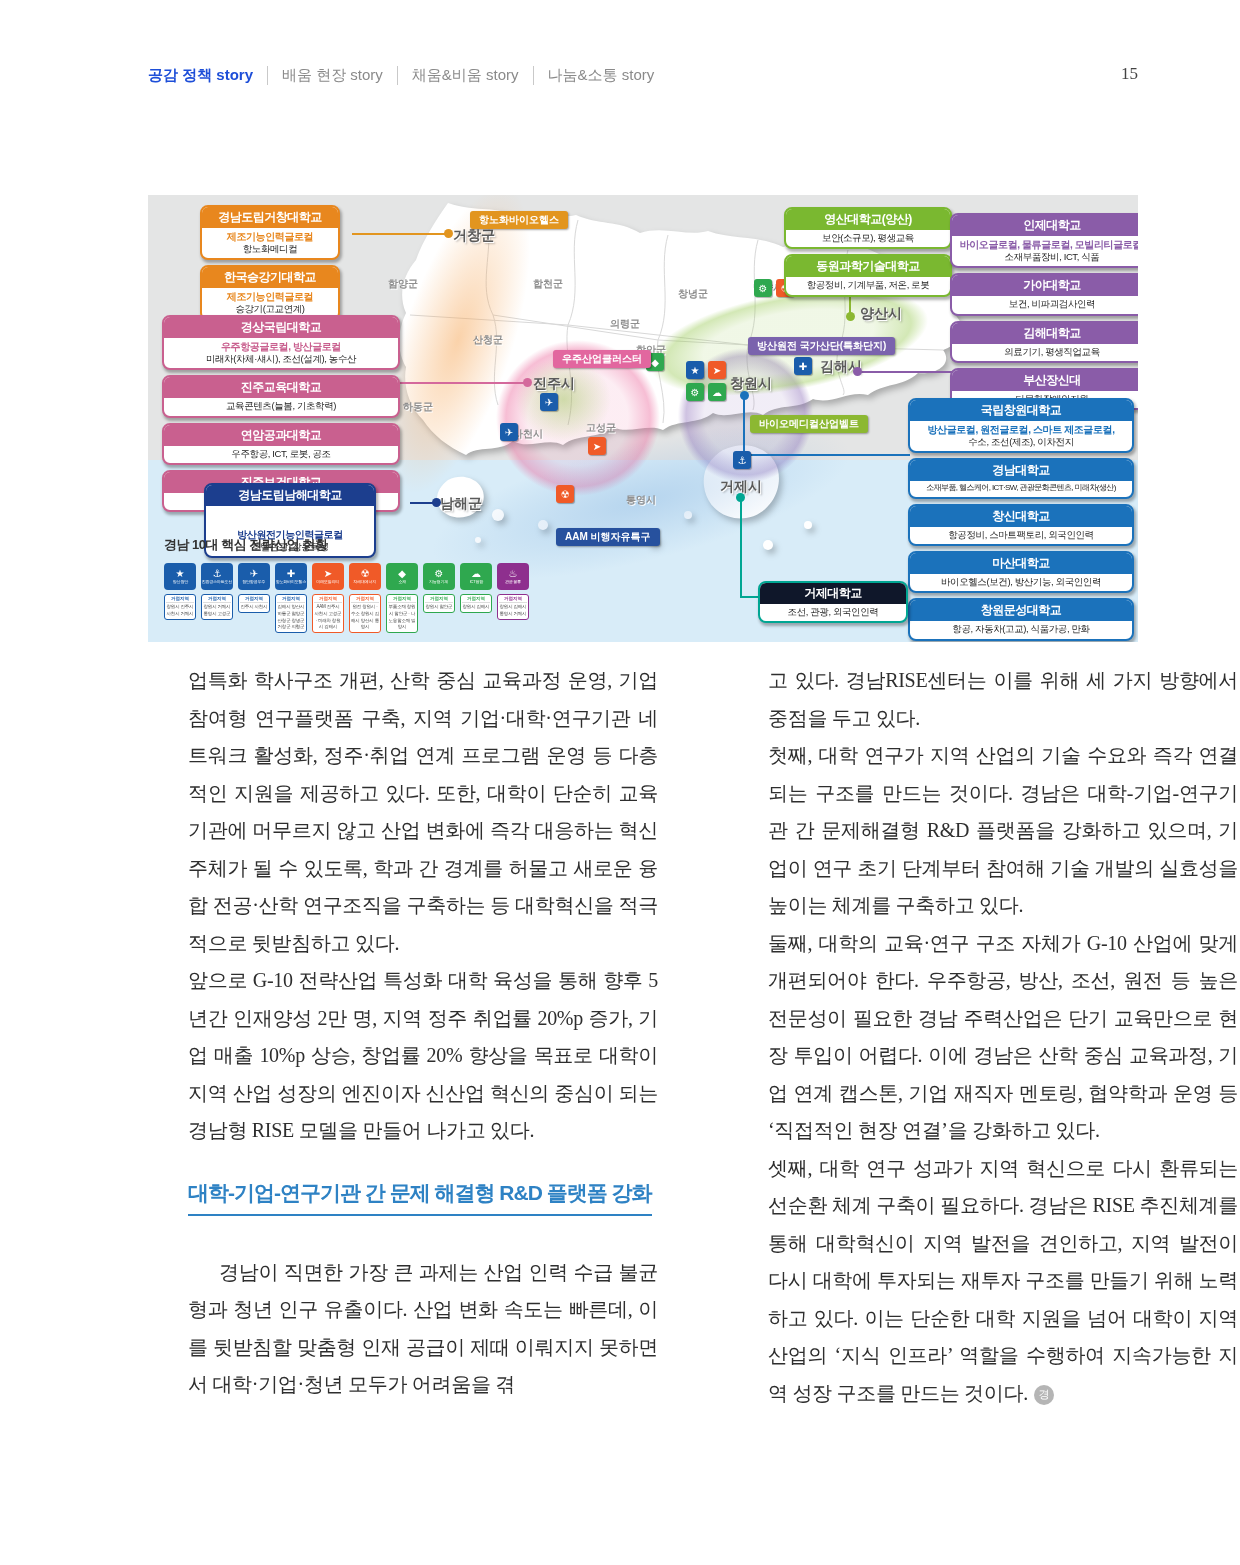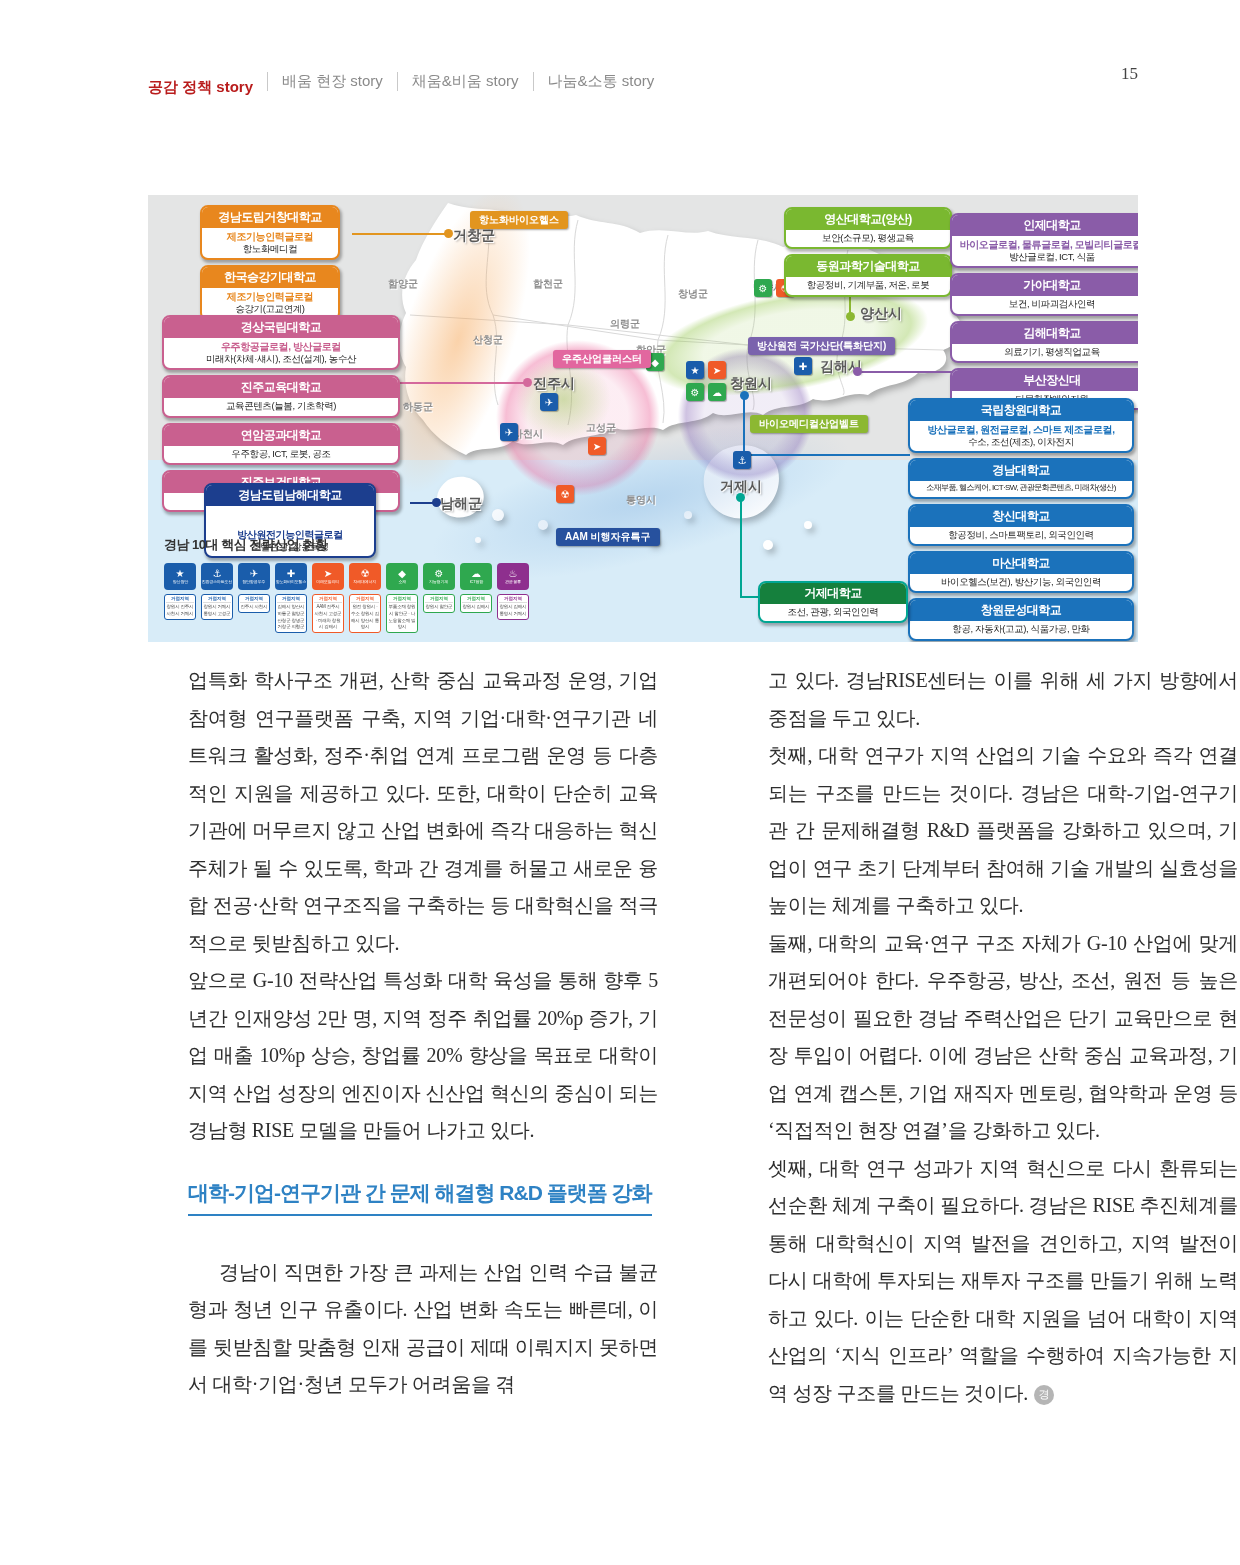--- a/index.html
+++ b/index.html
@@ -4,21 +4,21 @@
 <style>
   * { margin:0; padding:0; box-sizing:border-box; }
   html,body { background:#ffffff; }
   .page { position:relative; width:1240px; height:1565px; background:#fff; overflow:hidden;
           font-family:"Liberation Sans","DejaVu Sans",sans-serif; }
 
   
   .hdr { position:absolute; left:148px; top:66px; width:990px; display:flex; align-items:center; }
   .hnav { display:flex; align-items:center; font-size:15px; color:#8a8a8a; }
   .hnav .hi { padding:0 14px; }
-  .hnav .hi:first-child { padding-left:0; color:#b91c1c; font-weight:bold;margin-top:12px; }
+  .hnav .hi:first-child { padding-left:0; color:#1d4ed8; font-weight:bold; }
   .hnav .hi + .hi { border-left:1px solid #c9c9c9; }
   .pageno { position:absolute; right:0; top:-2px; font-size:17px; color:#444;
             font-family:"Liberation Serif","DejaVu Serif",serif; }
 
   
   .map { position:absolute; left:148px; top:195px; width:990px; height:447px;
          background:#e4e5e5; overflow:hidden; }
   .sea { position:absolute; left:0; top:265px; width:990px; height:182px; background:#d8ecf8; }
   .landsvg { position:absolute; left:0; top:0; }
 
@@ -44,21 +44,21 @@
   .card .ct { color:#fff; font-weight:bold; text-align:center; font-size:12px; padding:2px 3px; letter-spacing:-0.5px; }
   .card .cb { padding:2px 3px 3px; text-align:center; font-size:9.5px; line-height:1.3; color:#1d1d1d; letter-spacing:-0.4px; }
   .card .cs { font-weight:bold; font-size:10px; }
   .cb.tight { font-size:8px; letter-spacing:-0.6px; }
   .c-or { border:2px solid #e8871e; } .c-or .ct { background:#e8871e; } .c-or .cs { color:#e8871e; }
   .c-pk { border:2px solid #c9608f; } .c-pk .ct { background:#c9608f; } .c-pk .cs { color:#c9608f; }
   .c-nv { border:2px solid #1c3e8e; } .c-nv .ct { background:#1c3e8e; } .c-nv .cs { color:#1c3e8e;margin-top:20px; }
   .c-gr { border:2px solid #7ab830; } .c-gr .ct { background:#7ab830; }
   .c-pu { border:2px solid #8a5ca8; } .c-pu .ct { background:#8a5ca8; } .c-pu .cs { color:#8a5ca8; }
   .c-bl { border:2px solid #1b72bb; } .c-bl .ct { background:#1b72bb; } .c-bl .cs { color:#1b72bb; }
-  .c-tl { border:2px solid #00a693; } .c-tl .ct { background:#15803d; }
+  .c-tl { border:2px solid #00a693; } .c-tl .ct { background:#0f172a; }
 
   
   .legend { position:absolute; left:16px; top:341px; z-index:9; }
   .lt { font-size:13px; font-weight:bold; color:#333; margin-bottom:9px; letter-spacing:-0.5px; }
   .tiles { display:flex; gap:5px; align-items:flex-start; }
   .tile { width:32px; }
   .tbox { height:27px; border-radius:4px; color:#fff; display:flex; flex-direction:column;
           align-items:center; justify-content:center; line-height:1; }
   .tbox .tg { font-size:10px; }
   .tbox .tn { font-size:4.5px; margin-top:1px; letter-spacing:-0.3px; white-space:nowrap; transform:scale(.9); }
@@ -251,21 +251,21 @@
         <div class="ct">동원과학기술대학교</div>
         <div class="cb">항공정비, 기계부품, 저온, 로봇</div>
       </div>
     </div>
 
     <div class="stack" style="left:802px;top:18px;width:204px">
       <div class="card c-pu">
         <div class="ct">인제대학교</div>
         <div class="cb">
             <div class="cs">바이오글로컬, 물류글로컬, 모빌리티글로컬,</div>
-            <div>방산글로컬, ICT, 식품</div>
+            <div>소재부품장비, ICT, 식품</div>
           </div>
       </div>
       <div class="card c-pu">
         <div class="ct">가야대학교</div>
         <div class="cb">보건, 비파괴검사인력</div>
       </div>
       <div class="card c-pu">
         <div class="ct">김해대학교</div>
         <div class="cb">의료기기, 평생직업교육</div>
       </div>

